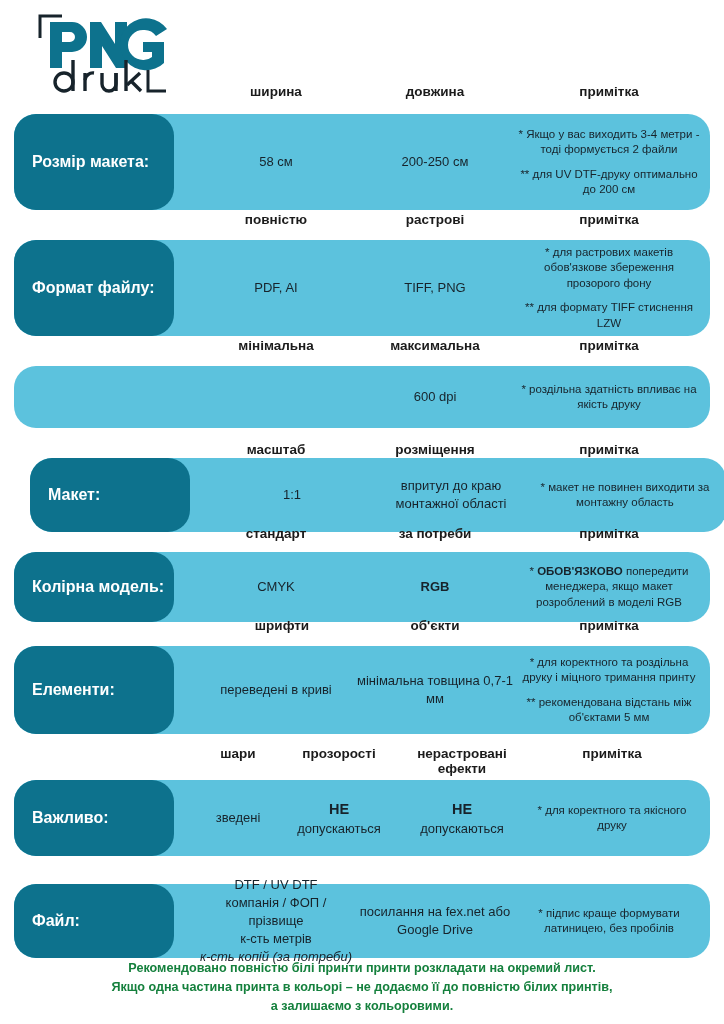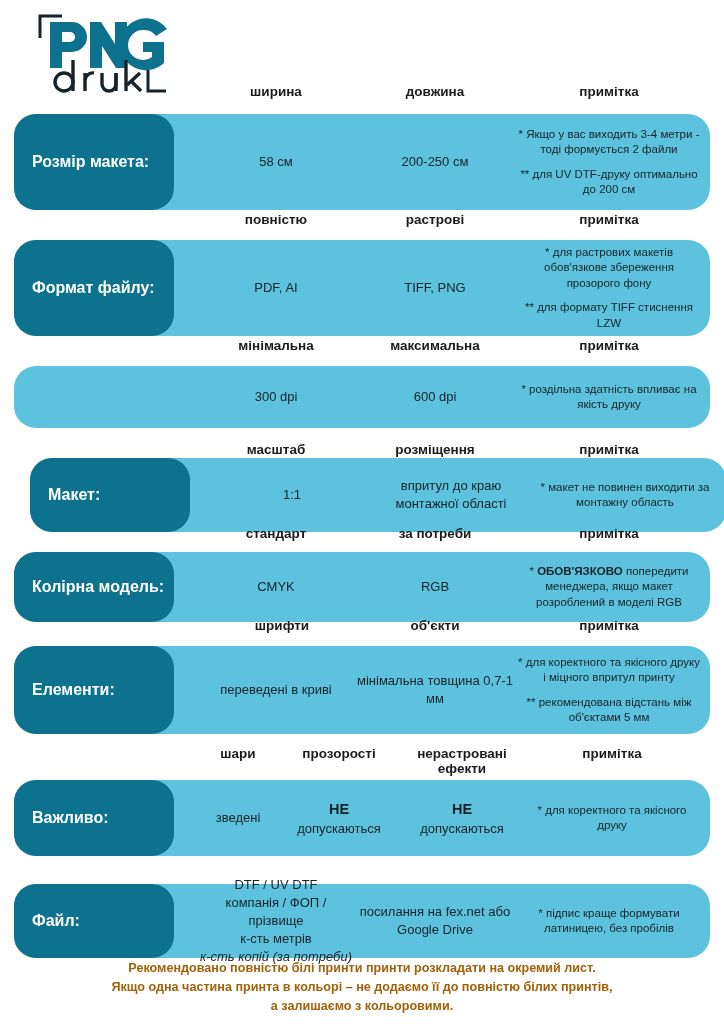--- a/index.html
+++ b/index.html
@@ -105,21 +105,21 @@
   .ital{font-style:italic;}
 
   
   .footer{
     position:absolute;
     left:0; right:0; bottom:8px;
     text-align:center;
     font-size:12.6px;
     font-weight:bold;
     line-height:1.52;
-    color:#a16207;
+    color:#15803d;
     padding:0 28px;
     box-sizing:border-box;
   }
 </style>
 </head>
 <body>
 
 <div class="header">
 
   <div class="logo">
@@ -199,23 +199,20 @@
         <span class="blk">** для формату TIFF стиснення LZW</span>
       </div>
     </div>
     <div class="hdr-strip" style="position: absolute; top: 338px; left: 0px;">
       <div class="hdr" style="left: 198px; width: 156px;">мінімальна</div>
       <div class="hdr" style="left: 356px; width: 158px;">максимальна</div>
       <div class="hdr" style="left: 516px; width: 186px;">примітка</div>
     </div>
     <div class="row" style="position: absolute; top: 366px; left: 0px; height: 62px;">
       <div class="band"></div>
-      <div class="cell" style="left: 198px; width: 156px;">
-        <span class="blk">300 dpi</span>
-      </div>
       <div class="cell" style="left: 356px; width: 158px;">
         <span class="blk">600 dpi</span>
       </div>
       <div class="cell note" style="left: 516px; width: 186px;">
         <span class="blk">* роздільна здатність впливає на якість друку</span>
       </div>
     </div>
     <div class="hdr-strip" style="position: absolute; top: 430px; left: 0px; margin-top: 12px;">
       <div class="hdr" style="left: 198px; width: 156px;">масштаб</div>
       <div class="hdr" style="left: 356px; width: 158px;">розміщення</div>
@@ -238,21 +235,21 @@
       <div class="hdr" style="left: 198px; width: 156px;">стандарт</div>
       <div class="hdr" style="left: 356px; width: 158px;">за потреби</div>
       <div class="hdr" style="left: 516px; width: 186px;">примітка</div>
     </div>
     <div class="row" style="position: absolute; top: 552px; left: 0px; height: 70px;">
       <div class="band"></div>
       <div class="label">Колірна модель:</div>
       <div class="cell" style="left: 198px; width: 156px;">
         <span class="blk">CMYK</span>
       </div>
-      <div class="cell" style="left: 356px; width: 158px;">
+      <div class="cell" style="left: 356px; width: 158px; font-weight: bold;">
         <span class="blk">RGB</span>
       </div>
       <div class="cell note" style="left: 516px; width: 186px;">
         <span class="blk"><span>* </span><span class="b">ОБОВ'ЯЗКОВО</span><span> попередити менеджера, якщо макет розроблений в моделі  RGB</span></span>
       </div>
     </div>
     <div class="hdr-strip" style="position: absolute; top: 618px; left: 0px;">
       <div class="hdr" style="left: 204px; width: 156px;">шрифти</div>
       <div class="hdr" style="left: 356px; width: 158px;">об'єкти</div>
       <div class="hdr" style="left: 516px; width: 186px;">примітка</div>
@@ -260,21 +257,21 @@
     <div class="row" style="position: absolute; top: 646px; left: 0px; height: 88px;">
       <div class="band"></div>
       <div class="label">Елементи:</div>
       <div class="cell" style="left: 198px; width: 156px;">
         <span class="blk">переведені в криві</span>
       </div>
       <div class="cell" style="left: 356px; width: 158px;">
         <span class="blk">мінімальна товщина 0,7-1 мм</span>
       </div>
       <div class="cell note" style="left: 516px; width: 186px;">
-        <span class="blk">* для коректного та якісного друку і міцного впритул принту</span>
+        <span class="blk">* для коректного та роздільна друку і міцного тримання принту</span>
         <div class="gap"></div>
         <span class="blk">** рекомендована відстань між об'єктами 5 мм</span>
       </div>
     </div>
     <div class="hdr-strip" style="position: absolute; top: 746px; left: 0px;">
       <div class="hdr" style="left: 190px; width: 96px;">шари</div>
       <div class="hdr" style="left: 278px; width: 122px;">прозорості</div>
       <div class="hdr" style="left: 392px; width: 140px;">нерастровані ефекти</div>
       <div class="hdr" style="left: 524px; width: 176px;">примітка</div>
     </div>

